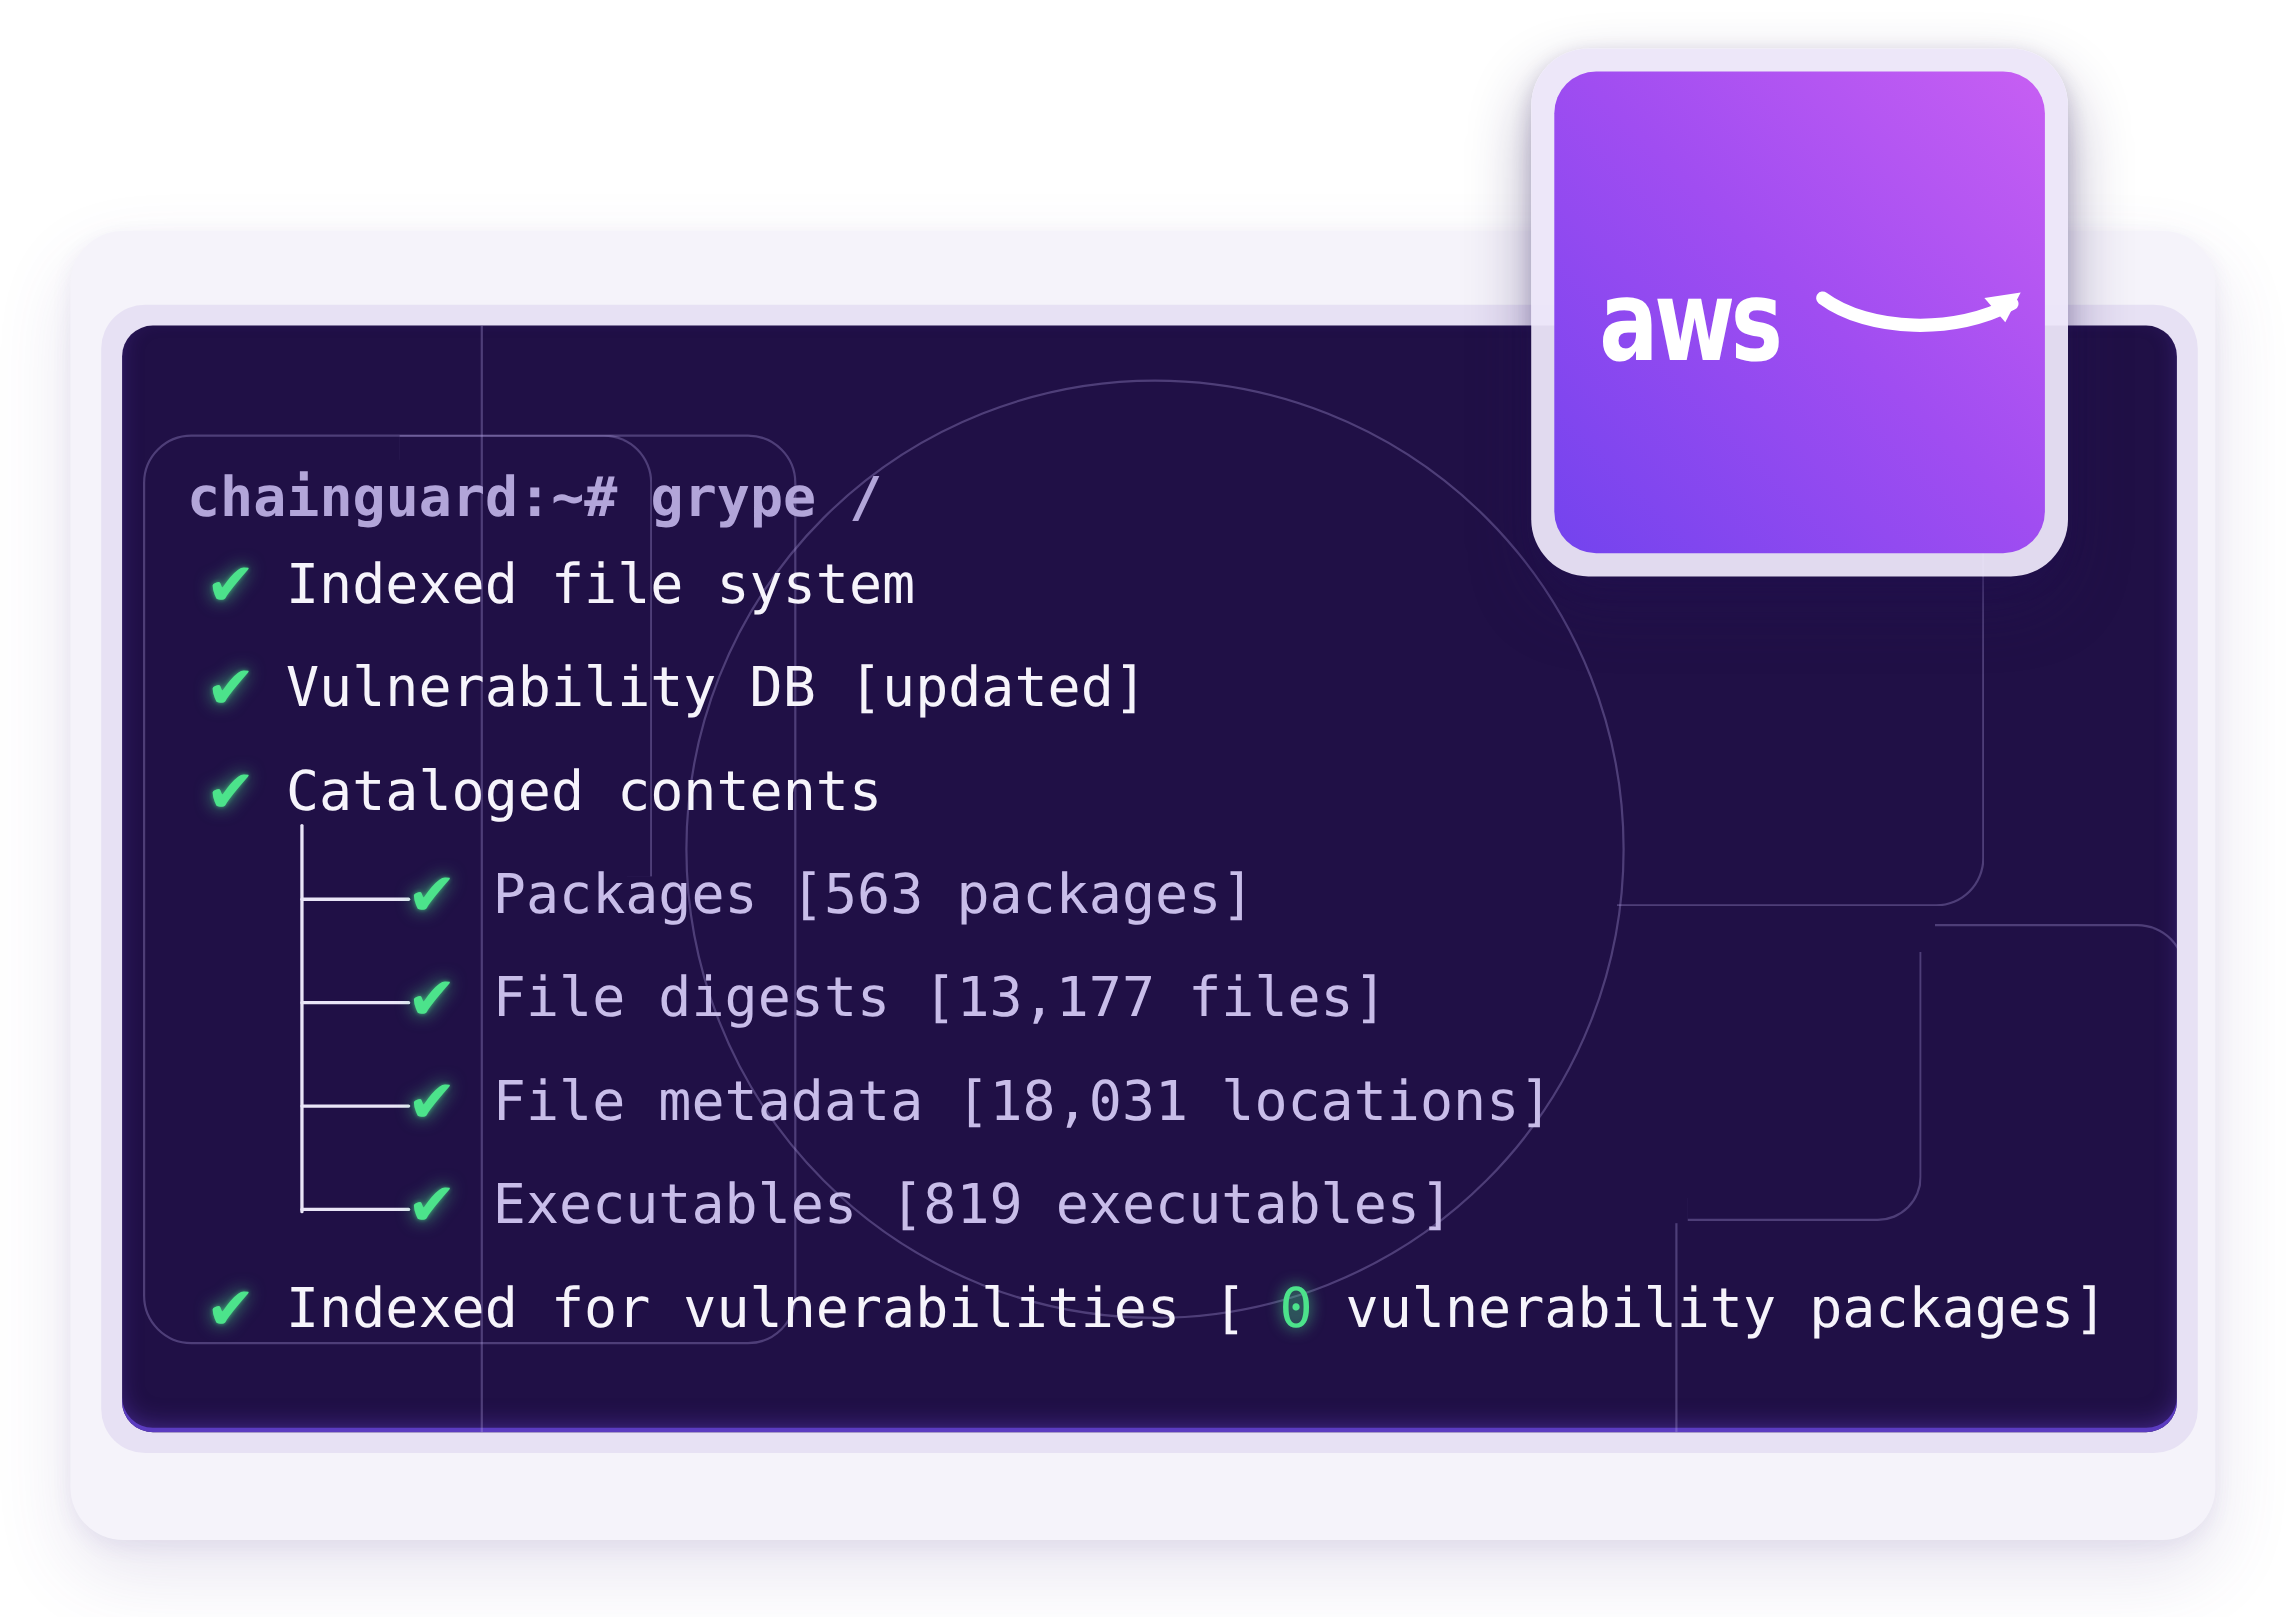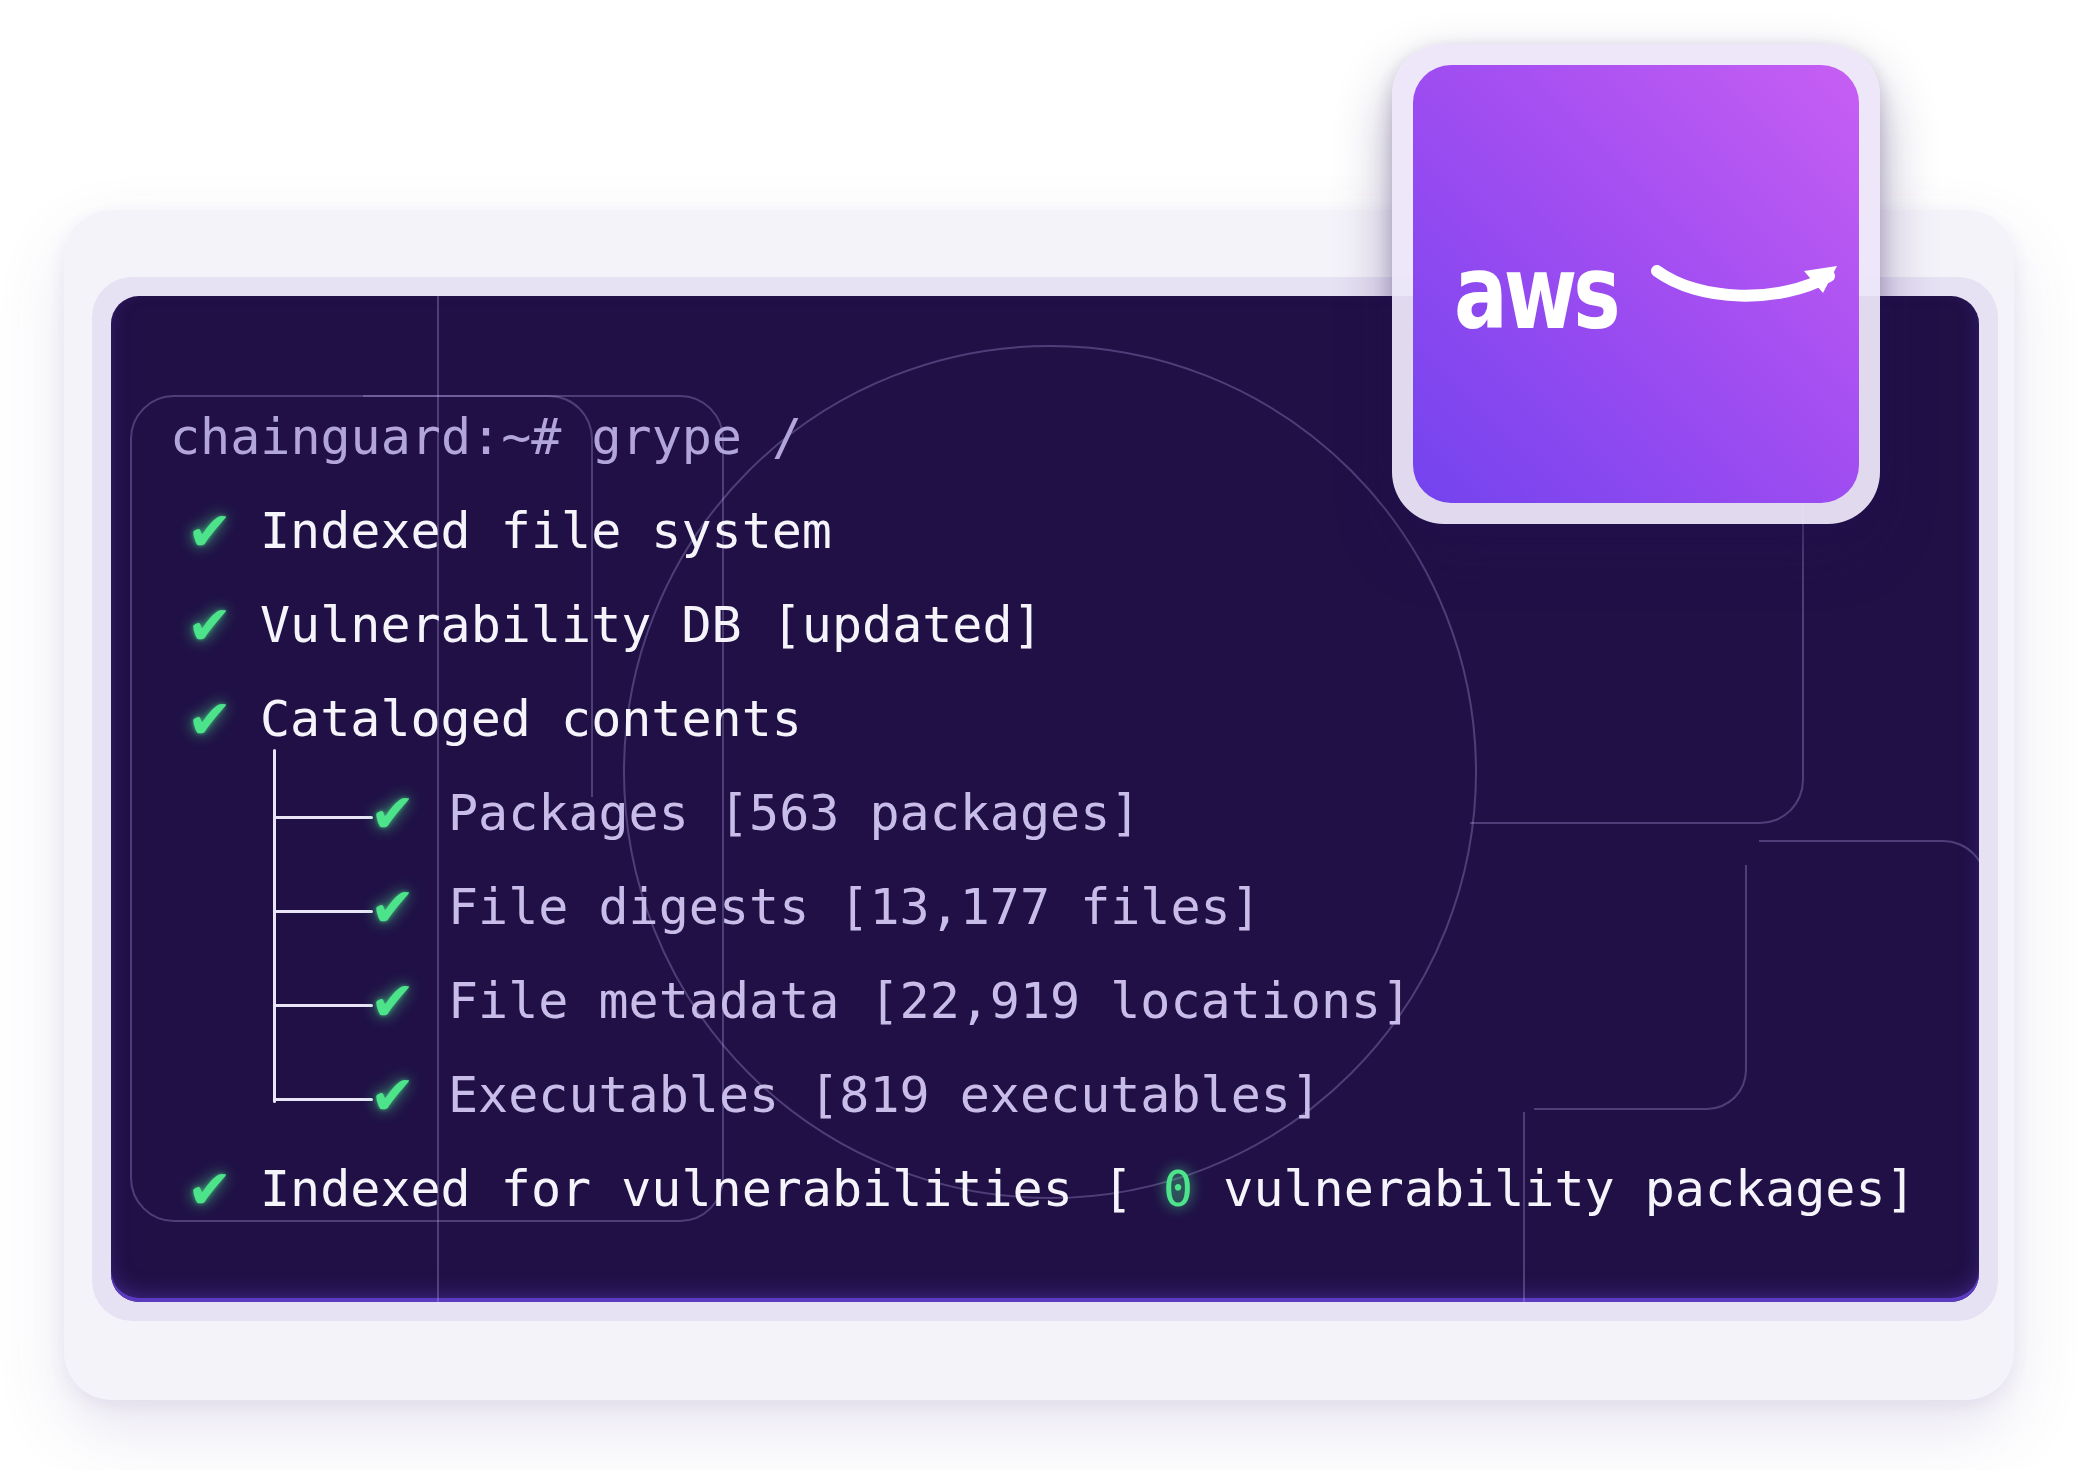--- a/index.html
+++ b/index.html
@@ -24,21 +24,21 @@
   .d-rectA{left:19px;top:99px;width:590px;height:823px;border-width:2px;border-radius:44px;}
   .d-rectB{left:252px;top:99px;width:228px;height:400px;border-top-width:2px;border-right-width:2px;border-top-right-radius:44px;}
   .d-circle{left:512px;top:49px;width:850px;height:850px;border-width:2px;border-radius:50%;}
   .d-e1{left:1359px;top:-2px;width:332px;height:528px;border-right-width:2px;border-bottom-width:2px;border-bottom-right-radius:44px;}
   .d-e2{left:1648px;top:544px;width:226px;height:464px;border-top-width:2px;border-right-width:2px;border-top-right-radius:44px;}
   .d-e3{left:1423px;top:569px;width:211px;height:243px;border-right-width:2px;border-bottom-width:2px;border-bottom-right-radius:40px;}
   .d-e4{left:1412px;top:816px;width:0;height:192px;border-left-width:2px;}
 
   
   .row{position:absolute;height:94px;display:flex;align-items:center;font-size:50px;white-space:pre;}
-  .r0{top:94px;}  .r1{top:188px;} .r2{top:282px;} .r3{top:376px;} .r4{top:470px;}
+  .r0{top:109px;font-weight:bold;}  .r1{top:188px;} .r2{top:282px;} .r3{top:376px;} .r4{top:470px;}
   .r5{top:564px;} .r6{top:658px;} .r7{top:752px;} .r8{top:846px;}
   .prompt{left:59px;color:#b2a5d9;}
   .item{left:76px;color:#f6f4fb;}
   .sub{left:259px;color:#c8bde9;}
   .chk{display:inline-block;width:46px;font-size:54px;color:#4ce38b;
     text-shadow:0 0 16px rgba(76,227,139,0.8), 0 0 4px rgba(76,227,139,0.6);
     font-family:"DejaVu Sans", sans-serif;}
   .item .txt{margin-left:27px;}
   .sub .txt{margin-left:32px;}
   .zero{color:#4ce38b;text-shadow:0 0 14px rgba(76,227,139,0.85);}
@@ -110,21 +110,21 @@
         <span class="txt">Packages [563 packages]</span>
       </div>
 
       <div class="row r5 sub">
         <span class="chk">✔</span>
         <span class="txt">File digests [13,177 files]</span>
       </div>
 
       <div class="row r6 sub">
         <span class="chk">✔</span>
-        <span class="txt">File metadata [22,919 locations]</span>
+        <span class="txt">File metadata [18,031 locations]</span>
       </div>
 
       <div class="row r7 sub">
         <span class="chk">✔</span>
         <span class="txt">Executables [819 executables]</span>
       </div>
 
       <div class="row r8 item">
         <span class="chk">✔</span>
         <span class="txt"><span>Indexed for vulnerabilities [ </span><span class="zero">0</span><span> vulnerability packages]</span></span>

